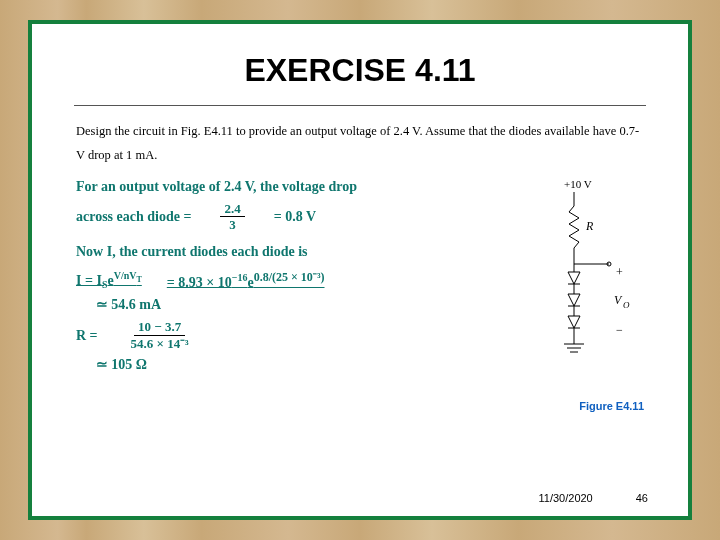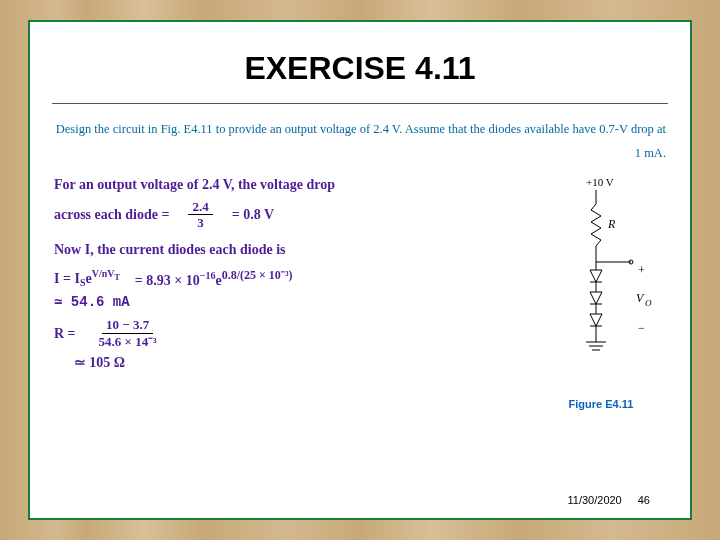--- a/index.html
+++ b/index.html
@@ -11,60 +11,59 @@
     position: relative;
     overflow: hidden;
   }
   .slide {
     position: absolute;
     top: 20px;
     left: 28px;
     right: 28px;
     bottom: 20px;
     background: #ffffff;
-    border: 2px solid #15803d;
-    padding: 20px 24px;
+    border: 4px solid #15803d;
+    padding: 20px 44px;
   }
   .title {
     font-family: Arial, sans-serif;
     font-size: 32px;
     font-weight: bold;
     text-align: center;
     color: #000;
     margin-top: 8px;
     margin-bottom: 16px;
   }
   .divider {
     border: none;
     border-top: 1px solid #555;
     margin: 0 -2px 14px -2px;
   }
   .problem {
     font-size: 12.5px;
     line-height: 1.9;
-    color: #0369a1;
+    color: #000000;
     margin-bottom: 8px;
-    text-align: right;
   }
   .content-row {
     display: flex;
     gap: 10px;
   }
   .solution {
     flex: 1;
     font-size: 14px;
     line-height: 1.5;
     font-weight: bold;
-    color: #4c1d95;
+    color: #0f766e;
   }
   .solution .line1 { margin-bottom: 4px; }
   .solution .eqrow {
     display: flex;
     align-items: center;
-    gap: 15px;
+    gap: 25px;
     margin: 2px 0;
   }
   .frac {
     display: inline-flex;
     flex-direction: column;
     align-items: center;
     font-size: 13px;
     vertical-align: middle;
     margin: 0 4px;
   }
@@ -77,31 +76,31 @@
     font-size: 11px;
     color: #000;
     position: relative;
   }
   .circuit svg { display: block; }
   .fig-label {
     color: #1060c0;
     font-family: Arial, sans-serif;
     font-weight: bold;
     font-size: 11px;
-    text-align: center;
+    text-align: right;
     margin-top: 4px;
   }
   .footer {
     position: absolute;
     bottom: 12px;
     right: 40px;
     font-size: 11px;
     font-family: Arial, sans-serif;
     display: flex;
-    gap: 16px;
+    gap: 43px;
   }
 </style>
 </head>
 <body>
 
 <div class="slide">
   <div class="title">EXERCISE 4.11</div>
   <hr class="divider">
   <div class="problem">Design the circuit in Fig. E4.11 to provide an output voltage of 2.4 V. Assume that the diodes available have 0.7-V drop at 1 mA.</div>
 
@@ -110,25 +109,25 @@
       <div class="line1">For an output voltage of 2.4 V, the voltage drop</div>
       <div class="eqrow">
         <span>across each diode =</span>
         <span class="frac">
           <span class="num">2.4</span>
           <span class="den">3</span>
         </span>
         <span>= 0.8 V</span>
       </div>
       <div style="margin-top:8px;">Now I, the current diodes each diode is</div>
-      <div class="eqrow" style="margin-top:6px;">
+      <div class="eqrow" style="margin-top:6px;text-decoration:underline;">
         <span><span>I  =  I</span><span class="sub">S</span><span>e</span><span class="sup"><span>V/nV</span><span class="sub" style="font-size:8px;">T</span></span></span>
         <span><span>=  8.93 × 10</span><span class="sup">−16</span><span>e</span><span class="sup" style="font-size:12px;">0.8/(25 × 10⁻³)</span></span>
       </div>
-      <div class="eqrow" style="font-family:Liberation Mono, monospace;">≃  54.6 mA</div>
+      <div class="eqrow" style="margin-left:20px;">≃  54.6 mA</div>
       <div class="eqrow" style="margin-top:4px;">
         <span>R  =</span>
         <span class="frac">
           <span class="num">10 − 3.7</span>
           <span class="den">54.6 × 14⁻³</span>
         </span>
       </div>
       <div class="eqrow" style="margin-left:20px;">≃  105 Ω</div>
     </div>
 

